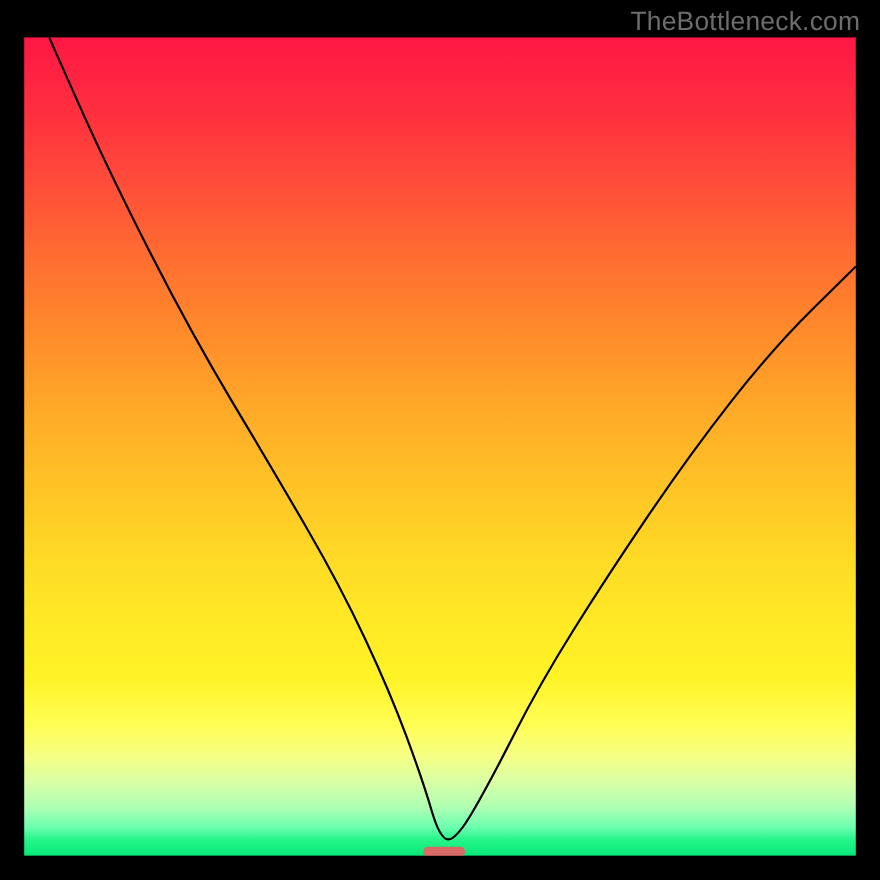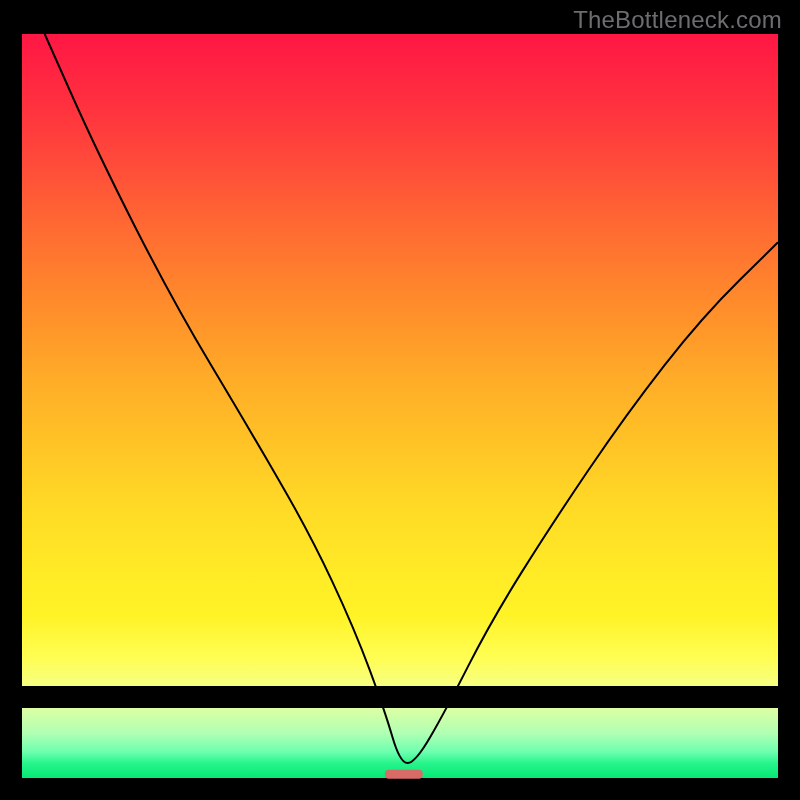--- a/index.html
+++ b/index.html
@@ -5,21 +5,21 @@
   html, body {
     margin: 0;
     padding: 0;
     width: 800px;
     height: 800px;
     background: #000;
     overflow: hidden;
   }
   .frame {
     width: 800px;
-    height: 708px;
+    height: 800px;
     background: #000;
     position: relative;
   }
   .watermark {
     position: absolute;
     top: 6px;
     right: 18px;
     font-family: Arial, Helvetica, sans-serif;
     font-size: 24px;
     color: #6b6d6f;

